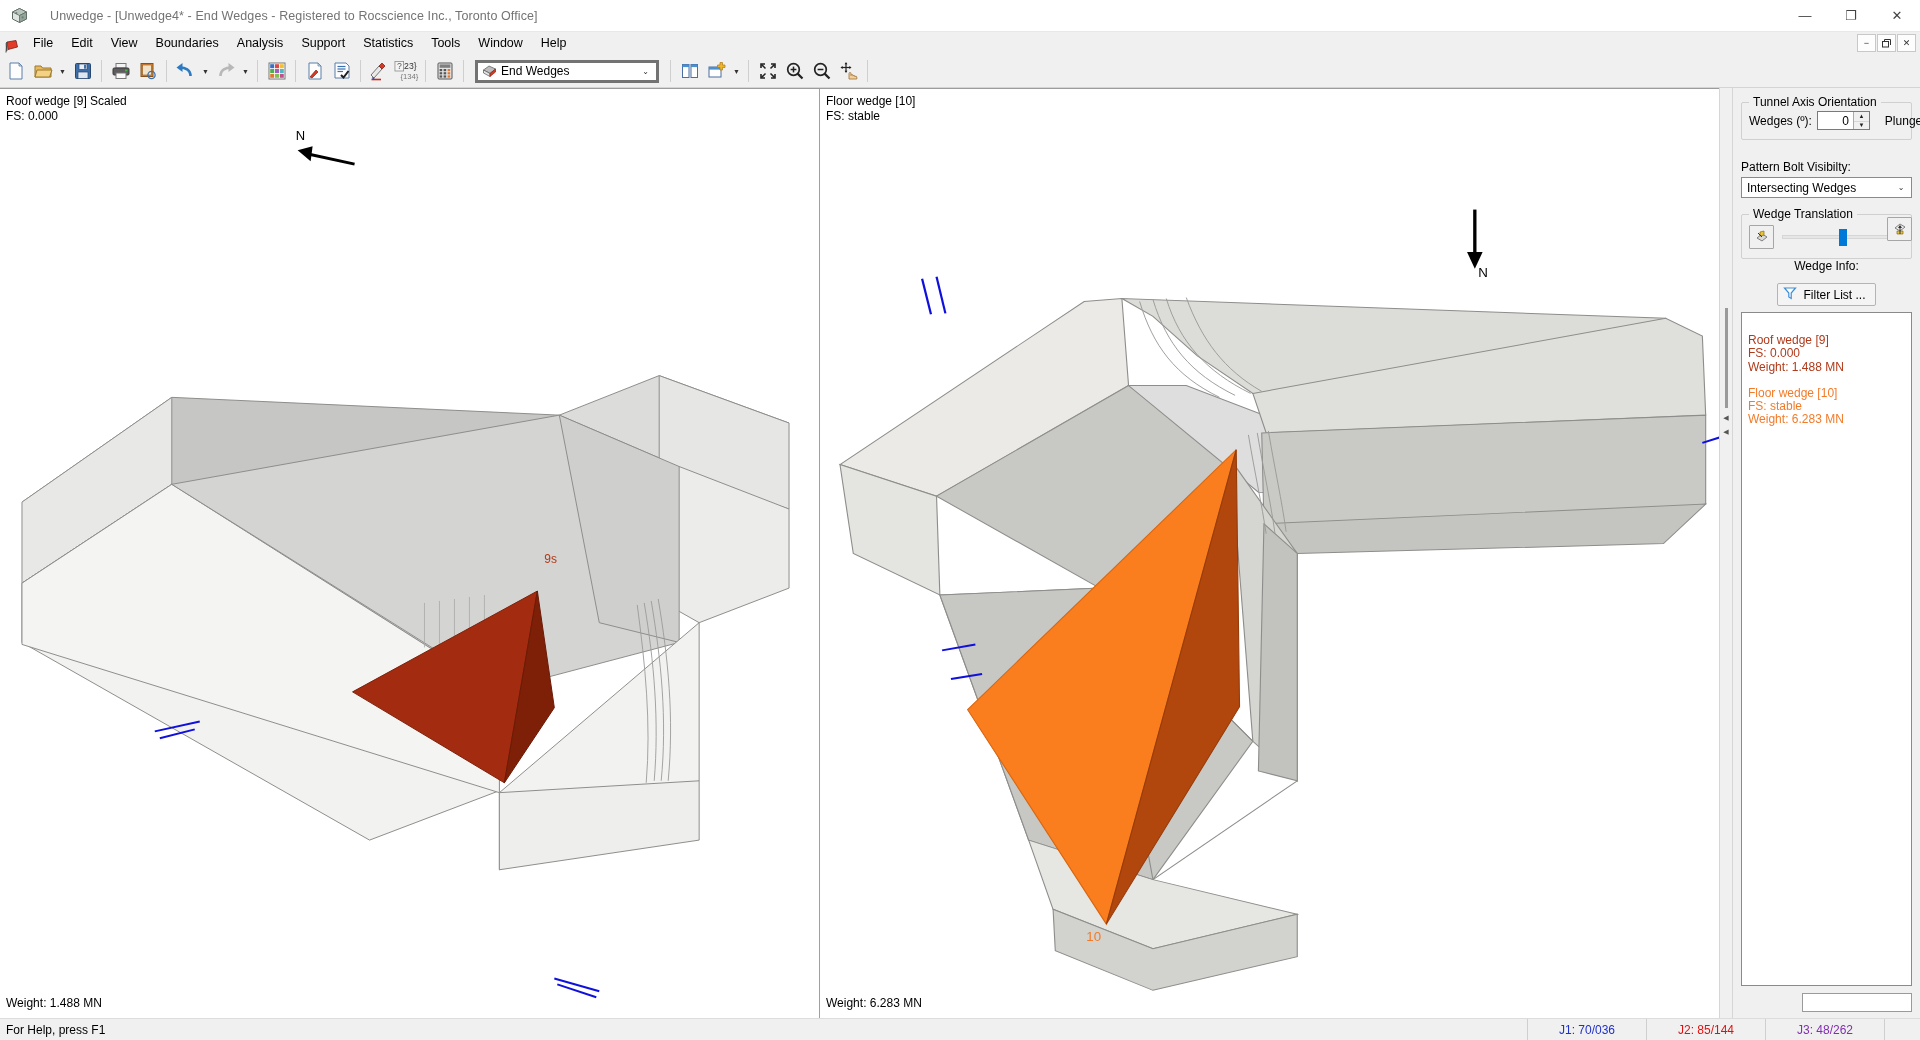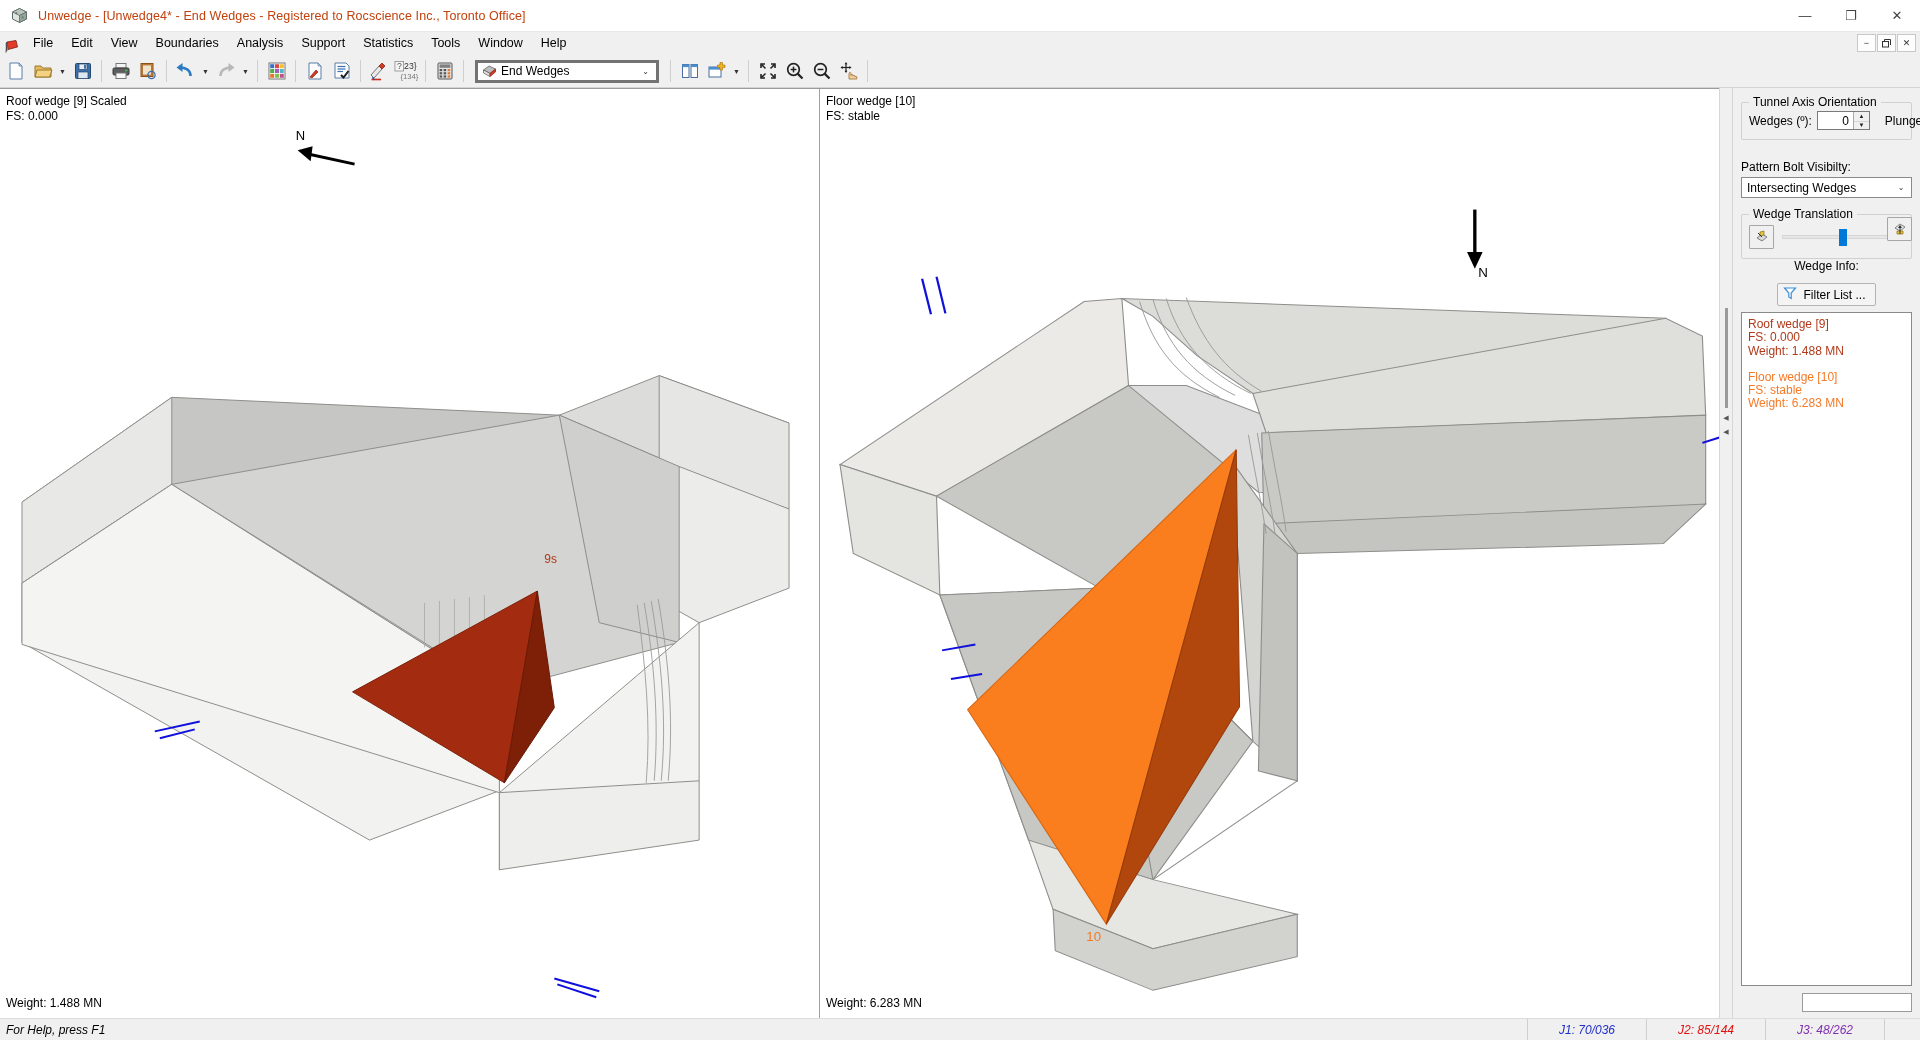--- a/index.html
+++ b/index.html
@@ -12,22 +12,22 @@
   }
   #app { width: 1920px; height: 1040px; display: flex; flex-direction: column; background: #f0f0f0; }
 
   
   .titlebar {
     height: 32px; background: #ffffff; display: flex; align-items: center;
     border-bottom: 1px solid #e8e8e8; flex: none;
   }
   .titlebar .app-icon { width: 26px; height: 32px; display: flex; align-items: center; justify-content: center; margin-left: 6px;}
   .titlebar .title-text {
-    font-size: 12.5px; color: #c2410c; white-space: nowrap;
-    letter-spacing: .1px; margin-left: 6px;
+    font-size: 12.5px; color: #737373; white-space: nowrap;
+    letter-spacing: .1px; margin-left: 18px;
   }
   .titlebar .spacer { flex: 1 1 auto; }
   .winbtn {
     width: 46px; height: 32px; display: flex; align-items: center; justify-content: center;
     color: #444; font-size: 13px;
   }
 
   
   .menubar {
     height: 23px; background: #f0f0f0; display: flex; align-items: flex-end;
@@ -148,34 +148,34 @@
 
   .wedge-info-row { display: flex; align-items: center; gap: 10px; margin-top: 18px; flex-direction: column; }
   .wedge-info-label { font-size: 12px; color: #000; }
   .filter-btn {
     display: flex; align-items: center; gap: 6px; height: 23px; padding: 0 9px 0 5px;
     border: 1px solid #b4b4b4; background: #f4f4f4; font-size: 12px; color: #000; border-radius: 2px;
   }
 
   .wedge-list {
     margin-top: 6px; flex: 1 1 auto; background: #fff; border: 1px solid #8a8a8a;
-    padding: 5px 6px; font-size: 12px; line-height: 13.3px; overflow: hidden; min-height: 0;
+    padding: 21px 6px; font-size: 12px; line-height: 13.3px; overflow: hidden; min-height: 0;
   }
   .wedge-entry { margin-bottom: 13px; }
   .wedge-entry div { white-space: nowrap; }
 
   .panel-bottom { height: 32px; display: flex; align-items: center; justify-content: flex-end; }
   .small-field {
     width: 110px; height: 19px; border: 1px solid #9a9a9a; background: #fff;
   }
 
   
   .statusbar {
     height: 22px; flex: none; background: #f0f0f0; border-top: 1px solid #dcdcdc;
-    display: flex; align-items: center; font-size: 12px; font-style: italic;
+    display: flex; align-items: center; font-size: 12px;
   }
   .sb-help { padding-left: 6px; color: #000; flex: 0 0 auto; }
   .sb-spacer { flex: 1 1 auto; }
   .sb-cell {
     width: 119px; text-align: right; border-left: 1px solid #cfcfcf; height: 22px;
     display: flex; align-items: center; justify-content: center;
   }
   .sb-end { width: 36px; border-left: 1px solid #cfcfcf; height: 22px; }
 </style>
 </head>

